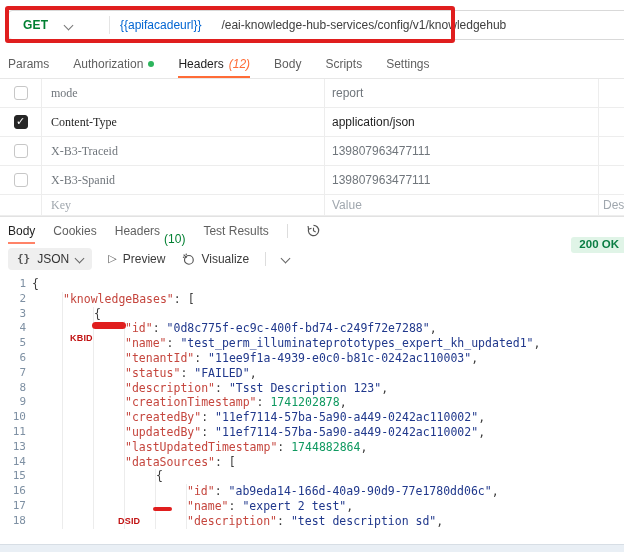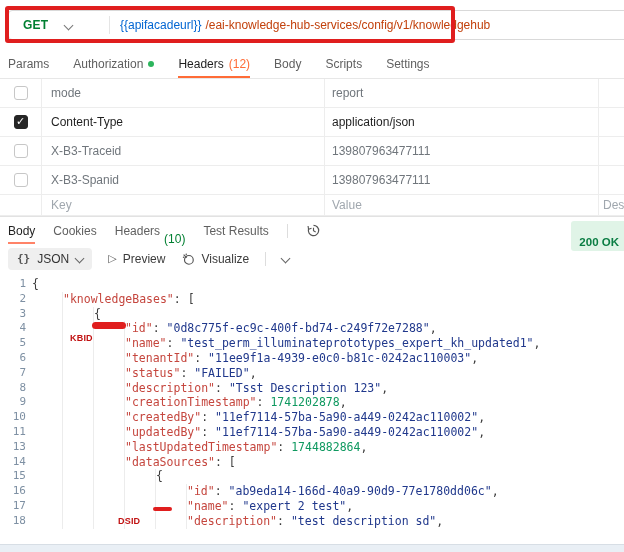--- a/index.html
+++ b/index.html
@@ -15,59 +15,59 @@
     border:1px solid #d9d9d9; border-radius:4px; background:#fff;
     display:flex; align-items:center; font-size:12px;
   }
   .method { color:var(--green); font-weight:bold; padding-left:14px; letter-spacing:.2px; }
   .chev { width:7px; height:7px; border-right:1.5px solid #777; border-bottom:1.5px solid #777;
           transform:rotate(45deg); display:inline-block; }
   .method-box { display:flex; align-items:center; gap:17px; width:100px; cursor:pointer; }
   .url-divider { width:1px; height:18px; background:#e5e5e5; margin-right:10px; }
   .url-text { white-space:nowrap; }
   .url-var { color:var(--varblue); }
-  .url-path { color:#c2410c; margin-left:4px;text-align:center; }
+  .url-path { color:#404040; margin-left:20px;text-align:center; }
   .red-box {
     position:absolute; left:5px; top:6px; width:450px; height:37px;
     border:4px solid var(--red); border-radius:3px; pointer-events:none; z-index:5;
   }
   
   .req-tabs { display:flex; gap:24px; padding-left:8px; height:26px; align-items:flex-end;
               font-size:12px; color:#5f5f5f; }
   .rtab { padding-bottom:7px; display:flex; align-items:center; gap:5px; cursor:pointer; }
   .rtab.active { color:#1f1f1f; border-bottom:2px solid var(--orange); padding-bottom:5px; }
-  .rtab .count { color:var(--orange); }
+  .rtab .count { color:var(--orange);font-style:italic; }
   .rtab .dot { width:6px; height:6px; border-radius:50%; background:var(--dotgreen); display:inline-block; }
   
   .htable { border-top:1px solid #e7e7e7; }
   .hrow { display:flex; height:29px; border-bottom:1px solid #ededed; font-size:12px; align-items:stretch; }
   .c-check { width:42px; border-right:1px solid #ededed; display:flex; align-items:center; justify-content:center; flex:none; }
   .c-key  { width:283px; border-right:1px solid #ededed; padding-left:9px; line-height:28px; flex:none;
-            white-space:nowrap; overflow:hidden; }
+            white-space:nowrap; overflow:hidden;font-family:Liberation Serif, serif; }
   .c-val  { width:274px; border-right:1px solid #ededed; padding-left:7px; line-height:28px; flex:none;
             white-space:nowrap; overflow:hidden; }
   .c-desc { flex:1; padding-left:4px; line-height:28px; white-space:nowrap; overflow:hidden; }
   .hrow.dim .c-key, .hrow.dim .c-val { color:#70767c; }
   .hrow.placeholder { height:21px; }
   .hrow.placeholder .c-key, .hrow.placeholder .c-val, .hrow.placeholder .c-desc
       { color:#a0a7ae; line-height:20px; }
   .cb { width:14px; height:14px; border:1.5px solid #c7c7c7; border-radius:3px; background:#fff; cursor:pointer; }
   .cb.checked { background:#262626; border-color:#262626; color:#fff; font-size:11px;
                 line-height:11px; text-align:center; }
   
   .resp-header { border-top:1px solid #e2e2e2; height:28px; display:flex; align-items:center;
                  gap:18px; padding-left:8px; font-size:12px; color:#5f5f5f; position:relative; }
   .ptab { cursor:pointer; display:flex; gap:4px; align-items:center; height:100%; align-items:center; }
   .ptab.active { color:#1f1f1f; box-shadow:inset 0 -2px 0 #ff8368; }
   .ptab .count { color:var(--green);margin-top:16px; }
   .vdiv { width:1px; height:14px; background:#ddd; }
   .clock-btn { display:flex; align-items:center; cursor:pointer; }
   .status-badge {
-    position:absolute; right:0; top:4px; background:var(--badgebg); color:var(--badgetx);
-    font-size:11.5px; font-weight:bold; padding:15px 5px 3px 8px; border-radius:3px 0 0 3px;
+    position:absolute; right:0; top:20px; background:var(--badgebg); color:var(--badgetx);
+    font-size:11.5px; font-weight:bold; padding:1px 5px 3px 8px; border-radius:3px 0 0 3px;
     white-space:nowrap;
     text-align:center;
   }
   
   .toolbar { height:29px; display:flex; align-items:center; gap:16px; padding-left:8px;
              font-size:12px; color:#333; }
   .pill { background:#efefef; border-radius:4px; padding:4px 9px; display:flex; gap:7px;
           align-items:center; cursor:pointer; }
   .pill .braces { color:#555; font-weight:bold; font-family:"DejaVu Sans Mono",monospace; font-size:11px; }
   .pill .chev, .toolbar .chev { border-color:#666; }

